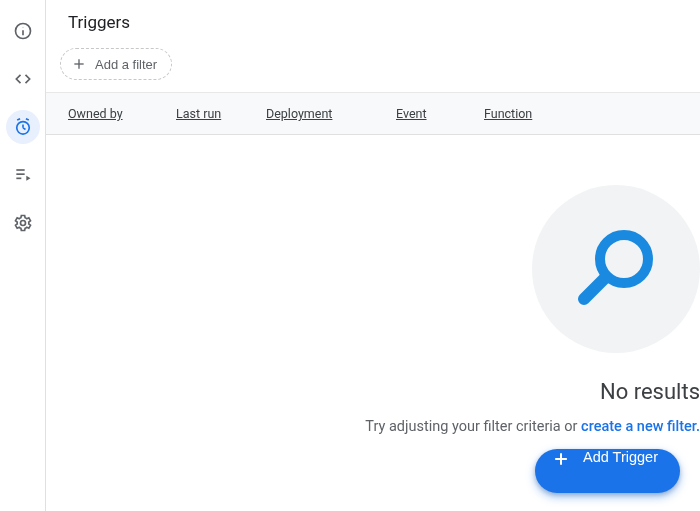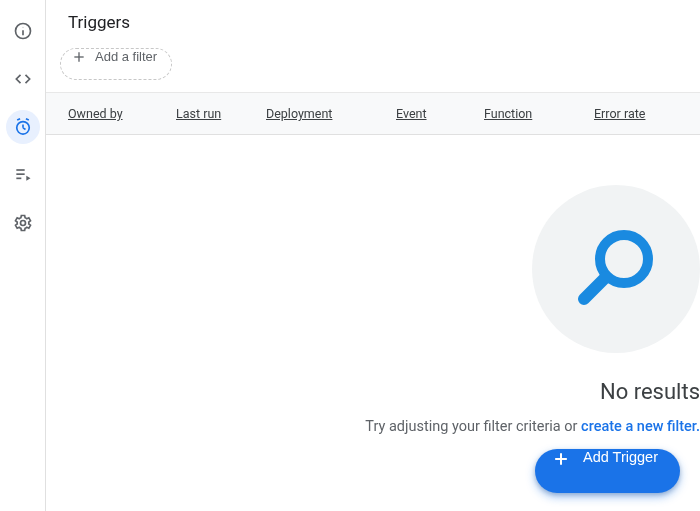--- a/index.html
+++ b/index.html
@@ -32,21 +32,21 @@
     padding: 12px 22px 10px 22px;
     gap: 16px;
   }
   .title { font-size: 17px; font-weight: 400; color: #202124; }
   .counter { font-size: 13px; color: #202124; }
   .filter-row {
     padding: 6px 14px 12px 14px;
     border-bottom: 1px solid #e8e8e8;
   }
   .add-filter {
-    display: inline-flex; 
+    display: inline-flex; align-items: center;
     height: 32px;
     padding: 0 14px 0 10px;
     border: 1px dashed #c7c7c7;
     border-radius: 16px;
     font-size: 13px; color: #5f6368;
     cursor: pointer;
     background: #fff;
   }
   .add-filter .plus {
     width: 16px; height: 16px; margin-right: 8px;
@@ -157,21 +157,20 @@
         <span>Add a filter</span>
       </button>
     </div>
 
     <div class="col-head-row">
       <div class="col c-owned">Owned by</div>
       <div class="col c-last">Last run</div>
       <div class="col c-deploy">Deployment</div>
       <div class="col c-event">Event</div>
       <div class="col c-func">Function</div>
-      <div class="col c-err">Error rate</div>
     </div>
 
     <div class="empty">
       <div class="circle">
         <svg viewBox="0 0 100 100">
           <circle cx="58" cy="40" r="24" fill="none" stroke="#1a8ae0" stroke-width="10"></circle>
           <line x1="40" y1="58" x2="18" y2="80" stroke="#1a8ae0" stroke-width="12" stroke-linecap="round"></line>
         </svg>
       </div>
       <div class="no-results">No results</div>

